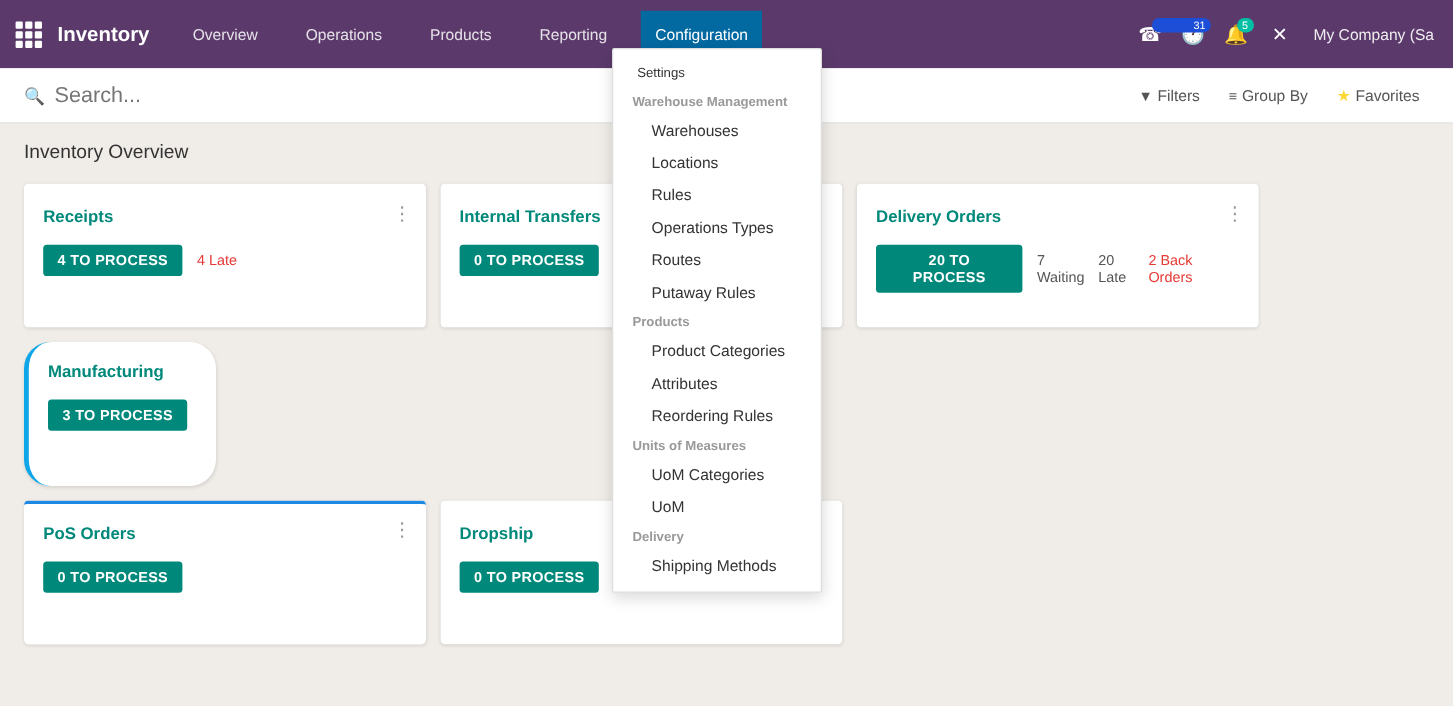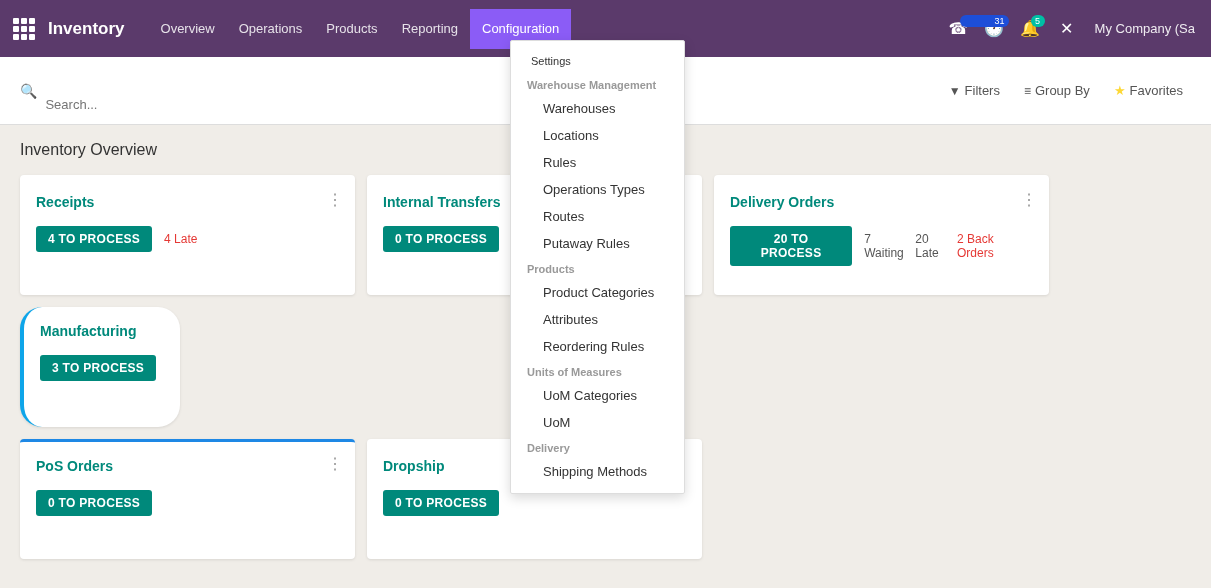--- a/index.html
+++ b/index.html
@@ -15,27 +15,27 @@
       color: white;
     }
     .navbar-apps {
       width: 32px; height: 32px;
       display: flex; align-items: center; justify-content: center;
       cursor: pointer; margin-right: 8px;
     }
     .apps-grid { display: grid; grid-template-columns: repeat(3,6px); gap: 2px; }
     .apps-grid span { width: 6px; height: 6px; background: white; border-radius: 1px; }
     .navbar-brand { font-size: 17px; font-weight: 600; margin-right: 24px; color: white; }
-    .navbar-menu { display: flex; align-items: center; flex: 1; gap: 0; }
+    .navbar-menu { display: flex; align-items: center; flex: 1; gap: 16px; }
     .nav-item {
       padding: 0 12px; height: 40px; display: flex; align-items: center;
       cursor: pointer; color: rgba(255,255,255,0.85); font-size: 13px;
       position: relative;
     }
-    .nav-item.config-active { background: #8b5cf6; color: white; }
+    .nav-item.config-active { background: #0369a1; color: white; }
 
     .navbar-right { display: flex; align-items: center; gap: 4px; margin-left: auto; }
     .nav-icon-btn {
       width: 32px; height: 32px; display: flex; align-items: center; justify-content: center;
       cursor: pointer; color: white; border-radius: 4px; position: relative; font-size: 16px;
     }
     .badge {
       position: absolute; top: 2px; right: 2px;
       background: #00bfa5; color: white; font-size: 9px;
       border-radius: 8px; padding: 1px 4px; min-width: 14px; text-align: center;
@@ -153,21 +153,21 @@
       <span>✕</span>
     </div>
     <span class="company-label">My Company (Sa</span>
   </div>
 </nav>
 
 <div style="background: #f0ede8; min-height: calc(100vh - 40px);">
 
   <div class="search-row" style="margin: 0; padding: 8px 20px; background: white; border-bottom: 1px solid #ddd; display: flex; align-items: center; gap: 8px;">
     <span style="color: #999; font-size: 14px;">🔍</span>
-    <input type="text" class="search-input" style="flex: 1 1 0%; border: none; outline: none; font-size: 13px; color: rgb(85, 85, 85); margin-top: 28px;" placeholder="Search...">
+    <input type="text" class="search-input" style="flex: 1 1 0%; border: none; outline: none; font-size: 18px; color: rgb(85, 85, 85);" placeholder="Search...">
     <div class="filter-btn">
       <span style="font-size:12px;">▼</span>
       <span>Filters</span>
     </div>
     <div class="filter-btn">
       <span style="font-size:12px;">≡</span>
       <span>Group By</span>
     </div>
     <div class="filter-btn">
       <span style="color: #fdd835;">★</span>

